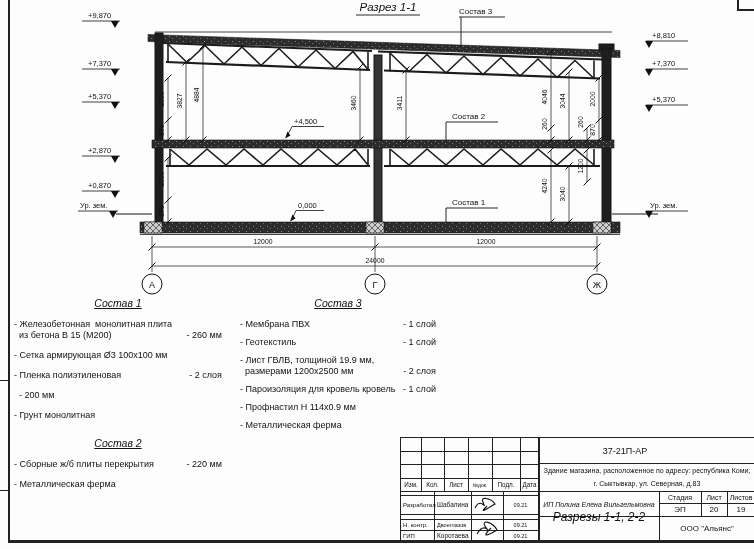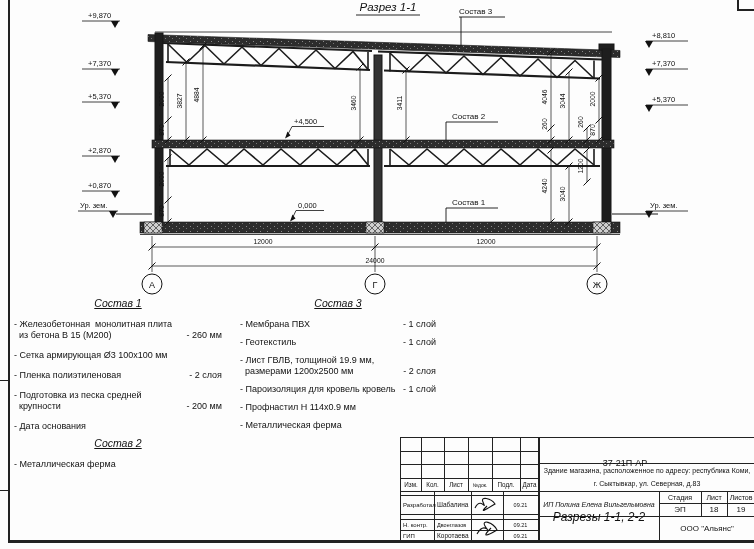--- a/index.html
+++ b/index.html
@@ -253,32 +253,34 @@
     </div>
   <div class="leg-item">
       <span class="leg-name">- Сетка армирующая Ø3 100х100 мм</span>
       <span class="leg-val"></span>
     </div>
   <div class="leg-item">
       <span class="leg-name">- Пленка полиэтиленовая</span>
       <span class="leg-val">-  2 слоя</span>
     </div>
   <div class="leg-item">
-      <span class="leg-name">- Подготовка из песка средней
-  крупности</span>
       <span class="leg-val">- 200 мм</span>
     </div>
   <div class="leg-item">
-      <span class="leg-name">- Дата основания</span>
+      <span class="leg-name">- Грунт монолитная</span>
       <span class="leg-val"></span>
     </div>
 </div>
 
 <div class="legend" id="legend2" style="left:14px;top:438px;width:208px;">
   <div class="leg-title">Состав 2</div>
+  <div class="leg-item">
+      <span class="leg-name">- Сборные ж/б плиты перекрытия</span>
+      <span class="leg-val">- 220 мм</span>
+    </div>
   <div class="leg-item">
       <span class="leg-name">- Металлическая ферма</span>
       <span class="leg-val"></span>
     </div>
 </div>
 
 <div class="legend tight" id="legend3" style="left:240px;top:298px;width:196px;">
   <div class="leg-title">Состав 3</div>
   <div class="leg-item">
       <span class="leg-name">- Мембрана ПВХ</span>
@@ -351,25 +353,25 @@
   <div class="tb-cell tb-left pname" style="left:34px;top:81px;width:36px;height:11px;font-size:5.5px;">Двоеглазов</div>
   <div class="tb-cell pdate" style="left:102px;top:81px;width:35px;height:11px;">09.21</div>
   <div class="tb-cell tb-left role" style="left:0;top:92px;width:33px;height:11px;">ГИП</div>
   <div class="tb-cell tb-left pname" style="left:34px;top:92px;width:36px;height:11px;">Коротаева</div>
   <div class="tb-cell pdate" style="left:102px;top:92px;width:35px;height:11px;">09.21</div>
 
   <svg width="32" height="46" style="position:absolute;left:70px;top:56px;">
     <path d="M4,14 C10,2 16,18 12,8 C9,2 20,4 24,10 C14,16 8,20 16,12 M6,40 C14,26 20,42 14,32 C10,25 22,28 26,36 C16,42 10,44 20,34" stroke="#111" stroke-width="1.1" fill="none"></path>
   </svg>
 
-  <div class="tb-cell code" style="left:138px;top:12px;width:172px;height:25px;">37-21П-АР</div>
+  <div class="tb-cell code" style="left:138px;top:0;width:172px;height:25px;">37-21П-АР</div>
   <div class="tb-cell addr" style="left:138px;top:26px;width:216px;height:13px;">Здание магазина, расположенное по адресу: республика Коми,</div>
   <div class="tb-cell addr" style="left:138px;top:39px;width:216px;height:13px;">г. Сыктывкар, ул. Северная, д.83</div>
   <div class="tb-cell client" style="left:138px;top:55px;width:120px;height:22px;">ИП Полина Елена Вильгельмовна</div>
   <div class="tb-cell stagehdr" style="left:258px;top:53px;width:42px;height:12px;">Стадия</div>
   <div class="tb-cell stagehdr" style="left:300px;top:53px;width:26px;height:12px;">Лист</div>
   <div class="tb-cell stagehdr" style="left:326px;top:53px;width:28px;height:12px;">Листов</div>
   <div class="tb-cell stageval" style="left:258px;top:65px;width:42px;height:13px;">ЭП</div>
-  <div class="tb-cell stageval" style="left:300px;top:65px;width:26px;height:13px;">18</div>
+  <div class="tb-cell stageval" style="left:300px;top:65px;width:26px;height:13px;">20</div>
   <div class="tb-cell stageval" style="left:326px;top:65px;width:28px;height:13px;">19</div>
   <div class="tb-cell" style="left:138px;top:66px;width:120px;height:25px;font-size:12px;font-style:italic;">Разрезы 1-1, 2-2</div>
   <div class="tb-cell" style="left:258px;top:78px;width:96px;height:25px;font-size:8px;">ООО "Альянс"</div>
 </div>
 
 </body></html>

